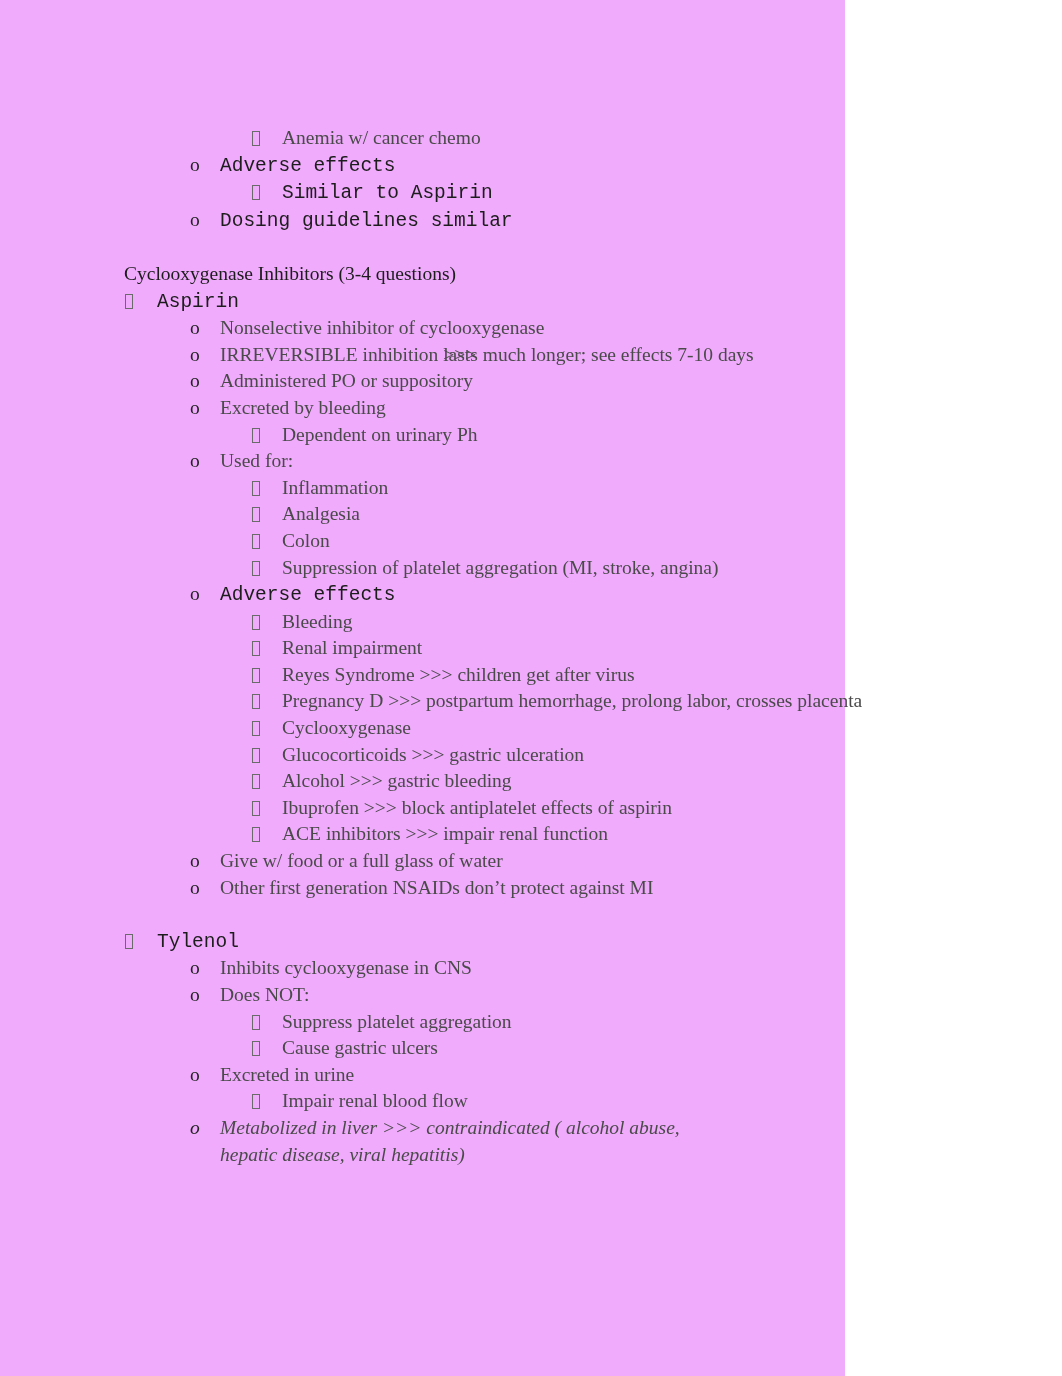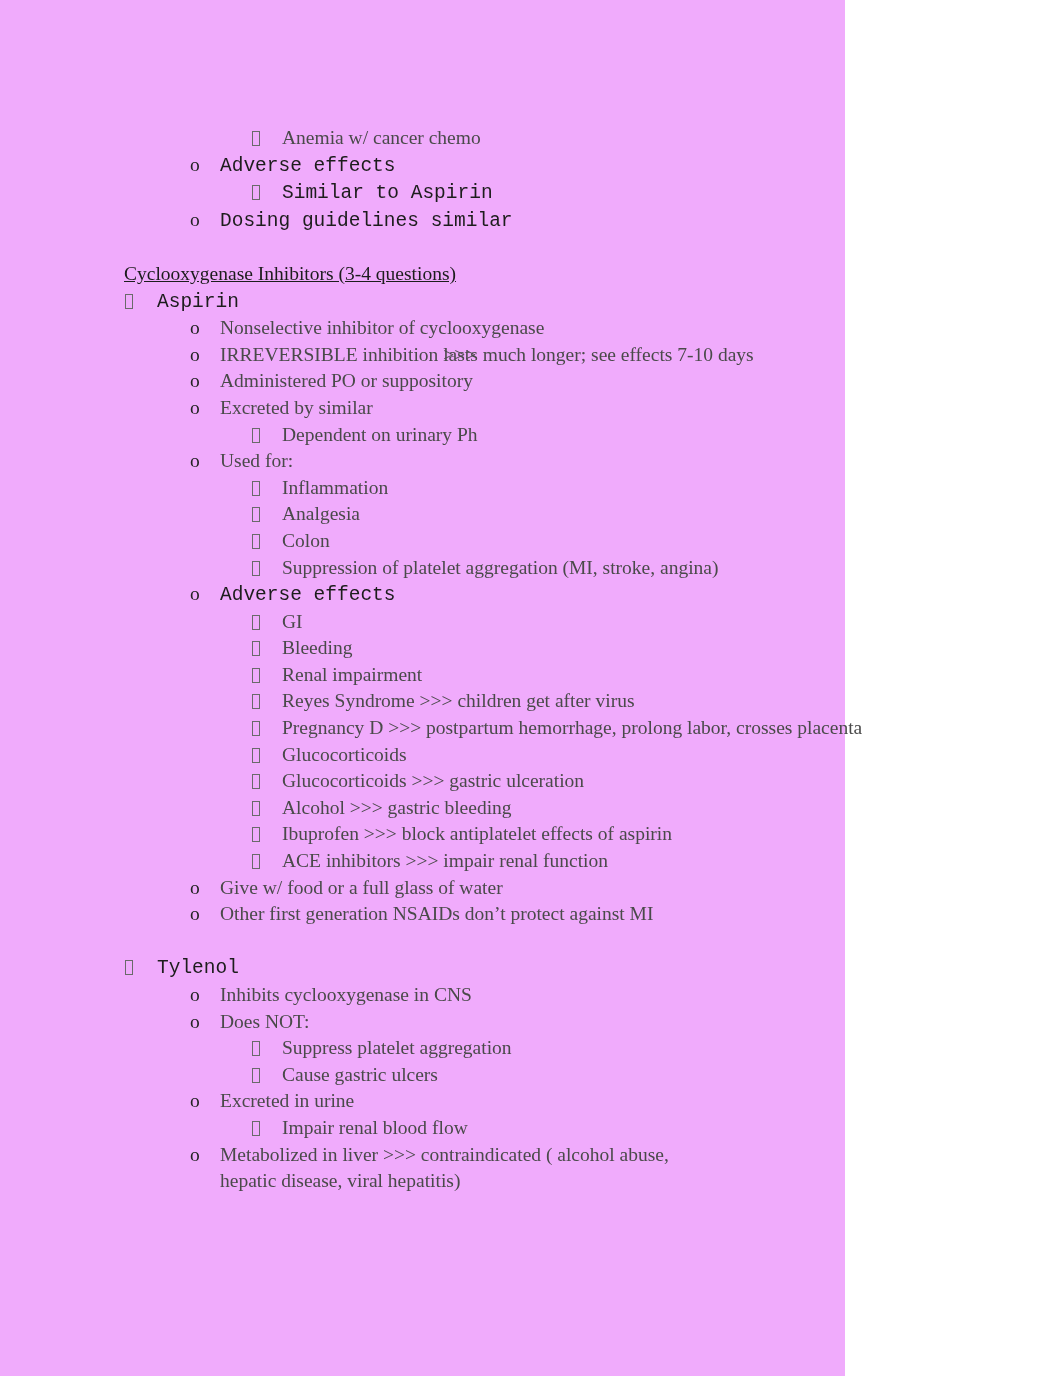--- a/index.html
+++ b/index.html
@@ -77,40 +77,40 @@
   .lvl2 {
     padding-left: 66px;
   }
   .lvl2 > .marker {
     width: 30px;
     font-size: 19.5px;
   }
   .lvl2.wrap {
     padding-left: 96px;
     text-indent: -30px;
+    font-style: italic;
   }
   .lvl2.wrap > .marker {
     width: 30px;
     text-indent: 0;
   }
 
   
   .lvl3 {
     padding-left: 128px;
   }
   .lvl3 > .marker {
     width: 30px;
   }
 
   
   .heading {
     display: block;
     color: #1d1d1d;
     white-space: nowrap;
-    text-decoration: underline;
   }
 
   .spacer {
     display: block;
     height: 26.6px;
   }
 
   
   .collide {
     display: inline-block;
@@ -155,21 +155,21 @@
 
     <div class="row lvl2">
       <span class="marker">o</span><span class="txt">IRREVERSIBLE inhibition </span><span class="txt collide">&gt;&gt;&gt;</span><span class="txt">lasts much longer; see effects 7-10 days</span>
     </div>
 
     <div class="row lvl2">
       <span class="marker">o</span><span class="txt">Administered PO or suppository</span>
     </div>
 
     <div class="row lvl2">
-      <span class="marker">o</span><span class="txt">Excreted by similar</span>
+      <span class="marker">o</span><span class="txt">Excreted by bleeding</span>
     </div>
 
     <div class="row lvl3">
       <span class="marker"><span class="tofu"></span></span><span class="txt">Dependent on urinary Ph</span>
     </div>
 
     <div class="row lvl2">
       <span class="marker">o</span><span class="txt">Used for:</span>
     </div>
 
@@ -184,38 +184,35 @@
     </div>
     <div class="row lvl3">
       <span class="marker"><span class="tofu"></span></span><span class="txt">Suppression of platelet aggregation (MI, stroke, angina)</span>
     </div>
 
     <div class="row lvl2">
       <span class="marker">o</span><span class="txt dark">Adverse effects</span>
     </div>
 
     <div class="row lvl3">
-      <span class="marker"><span class="tofu"></span></span><span class="txt">GI</span>
-    </div>
-    <div class="row lvl3">
       <span class="marker"><span class="tofu"></span></span><span class="txt">Bleeding</span>
     </div>
     <div class="row lvl3">
       <span class="marker"><span class="tofu"></span></span><span class="txt">Renal impairment</span>
     </div>
     <div class="row lvl3">
       <span class="marker"><span class="tofu"></span></span><span class="txt">Reyes Syndrome &gt;&gt;&gt; children get after virus</span>
     </div>
     <div class="row lvl3">
       <span class="marker"><span class="tofu"></span></span><span class="txt">Pregnancy D &gt;&gt;&gt; postpartum hemorrhage, prolong labor, crosses placenta</span>
     </div>
 
 
     <div class="row lvl3">
-      <span class="marker"><span class="tofu"></span></span><span class="txt">Glucocorticoids</span>
+      <span class="marker"><span class="tofu"></span></span><span class="txt">Cyclooxygenase</span>
     </div>
     <div class="row lvl3">
       <span class="marker"><span class="tofu"></span></span><span class="txt">Glucocorticoids &gt;&gt;&gt; gastric ulceration</span>
     </div>
     <div class="row lvl3">
       <span class="marker"><span class="tofu"></span></span><span class="txt">Alcohol &gt;&gt;&gt; gastric bleeding</span>
     </div>
     <div class="row lvl3">
       <span class="marker"><span class="tofu"></span></span><span class="txt">Ibuprofen &gt;&gt;&gt; block antiplatelet effects of aspirin</span>
     </div>

